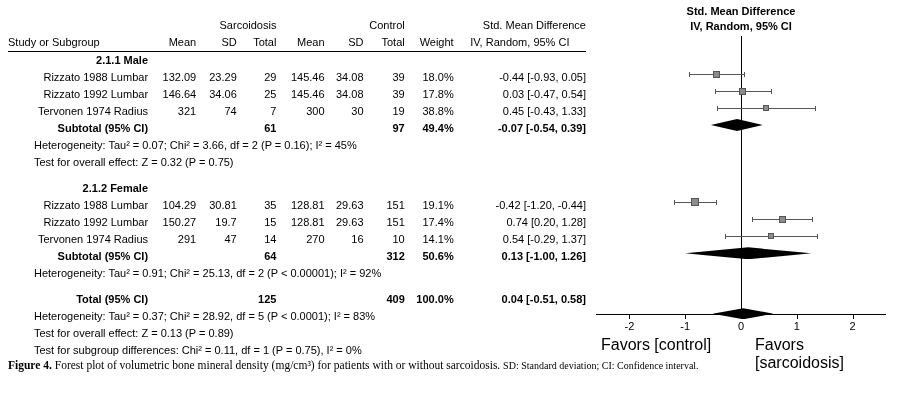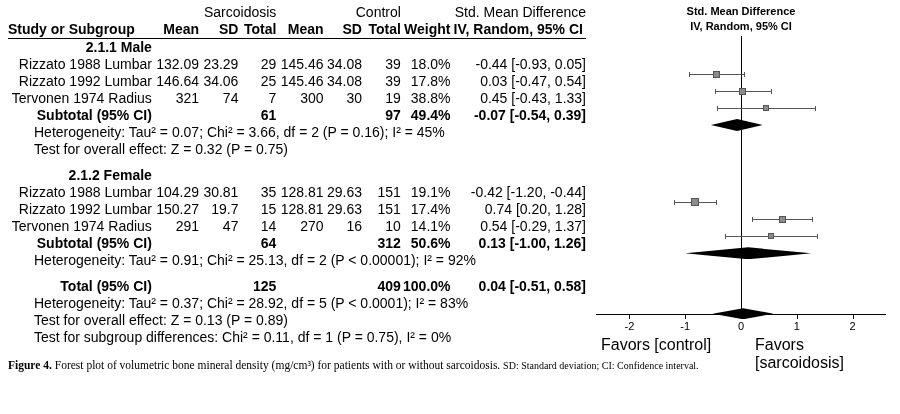--- a/index.html
+++ b/index.html
@@ -21,35 +21,35 @@
   .plot {
     position: relative;
     width: 900px;
     height: 352px;
     font-size: 11px;
   }
 
   .tbl {
     position: absolute;
     left: 8px;
-    top: 4px;
+    top: 17px;
     width: 578px;
     border-collapse: collapse;
-    font-size: 14px;
+    font-size: 11px;
   }
   .tbl td, .tbl th {
     padding: 0;
     height: 17px;
     line-height: 17px;
     vertical-align: bottom;
     white-space: nowrap;
     font-weight: normal;
     text-align: right;
   }
-  .tbl th { font-weight: bold; }
+  .tbl th { font-weight: normal; }
 
   .c-study { width: 148px; text-align: left; padding-left: 0; }
   .c-mean  { width: 52px; }
   .c-sd    { width: 44px; }
   .c-total { width: 44px; }
   .c-mean2 { width: 52px; }
   .c-sd2   { width: 42px; }
   .c-total2{ width: 46px; }
   .c-weight{ width: 52px; }
   .c-smd   { width: 140px; text-align: left; padding-left: 10px; }

